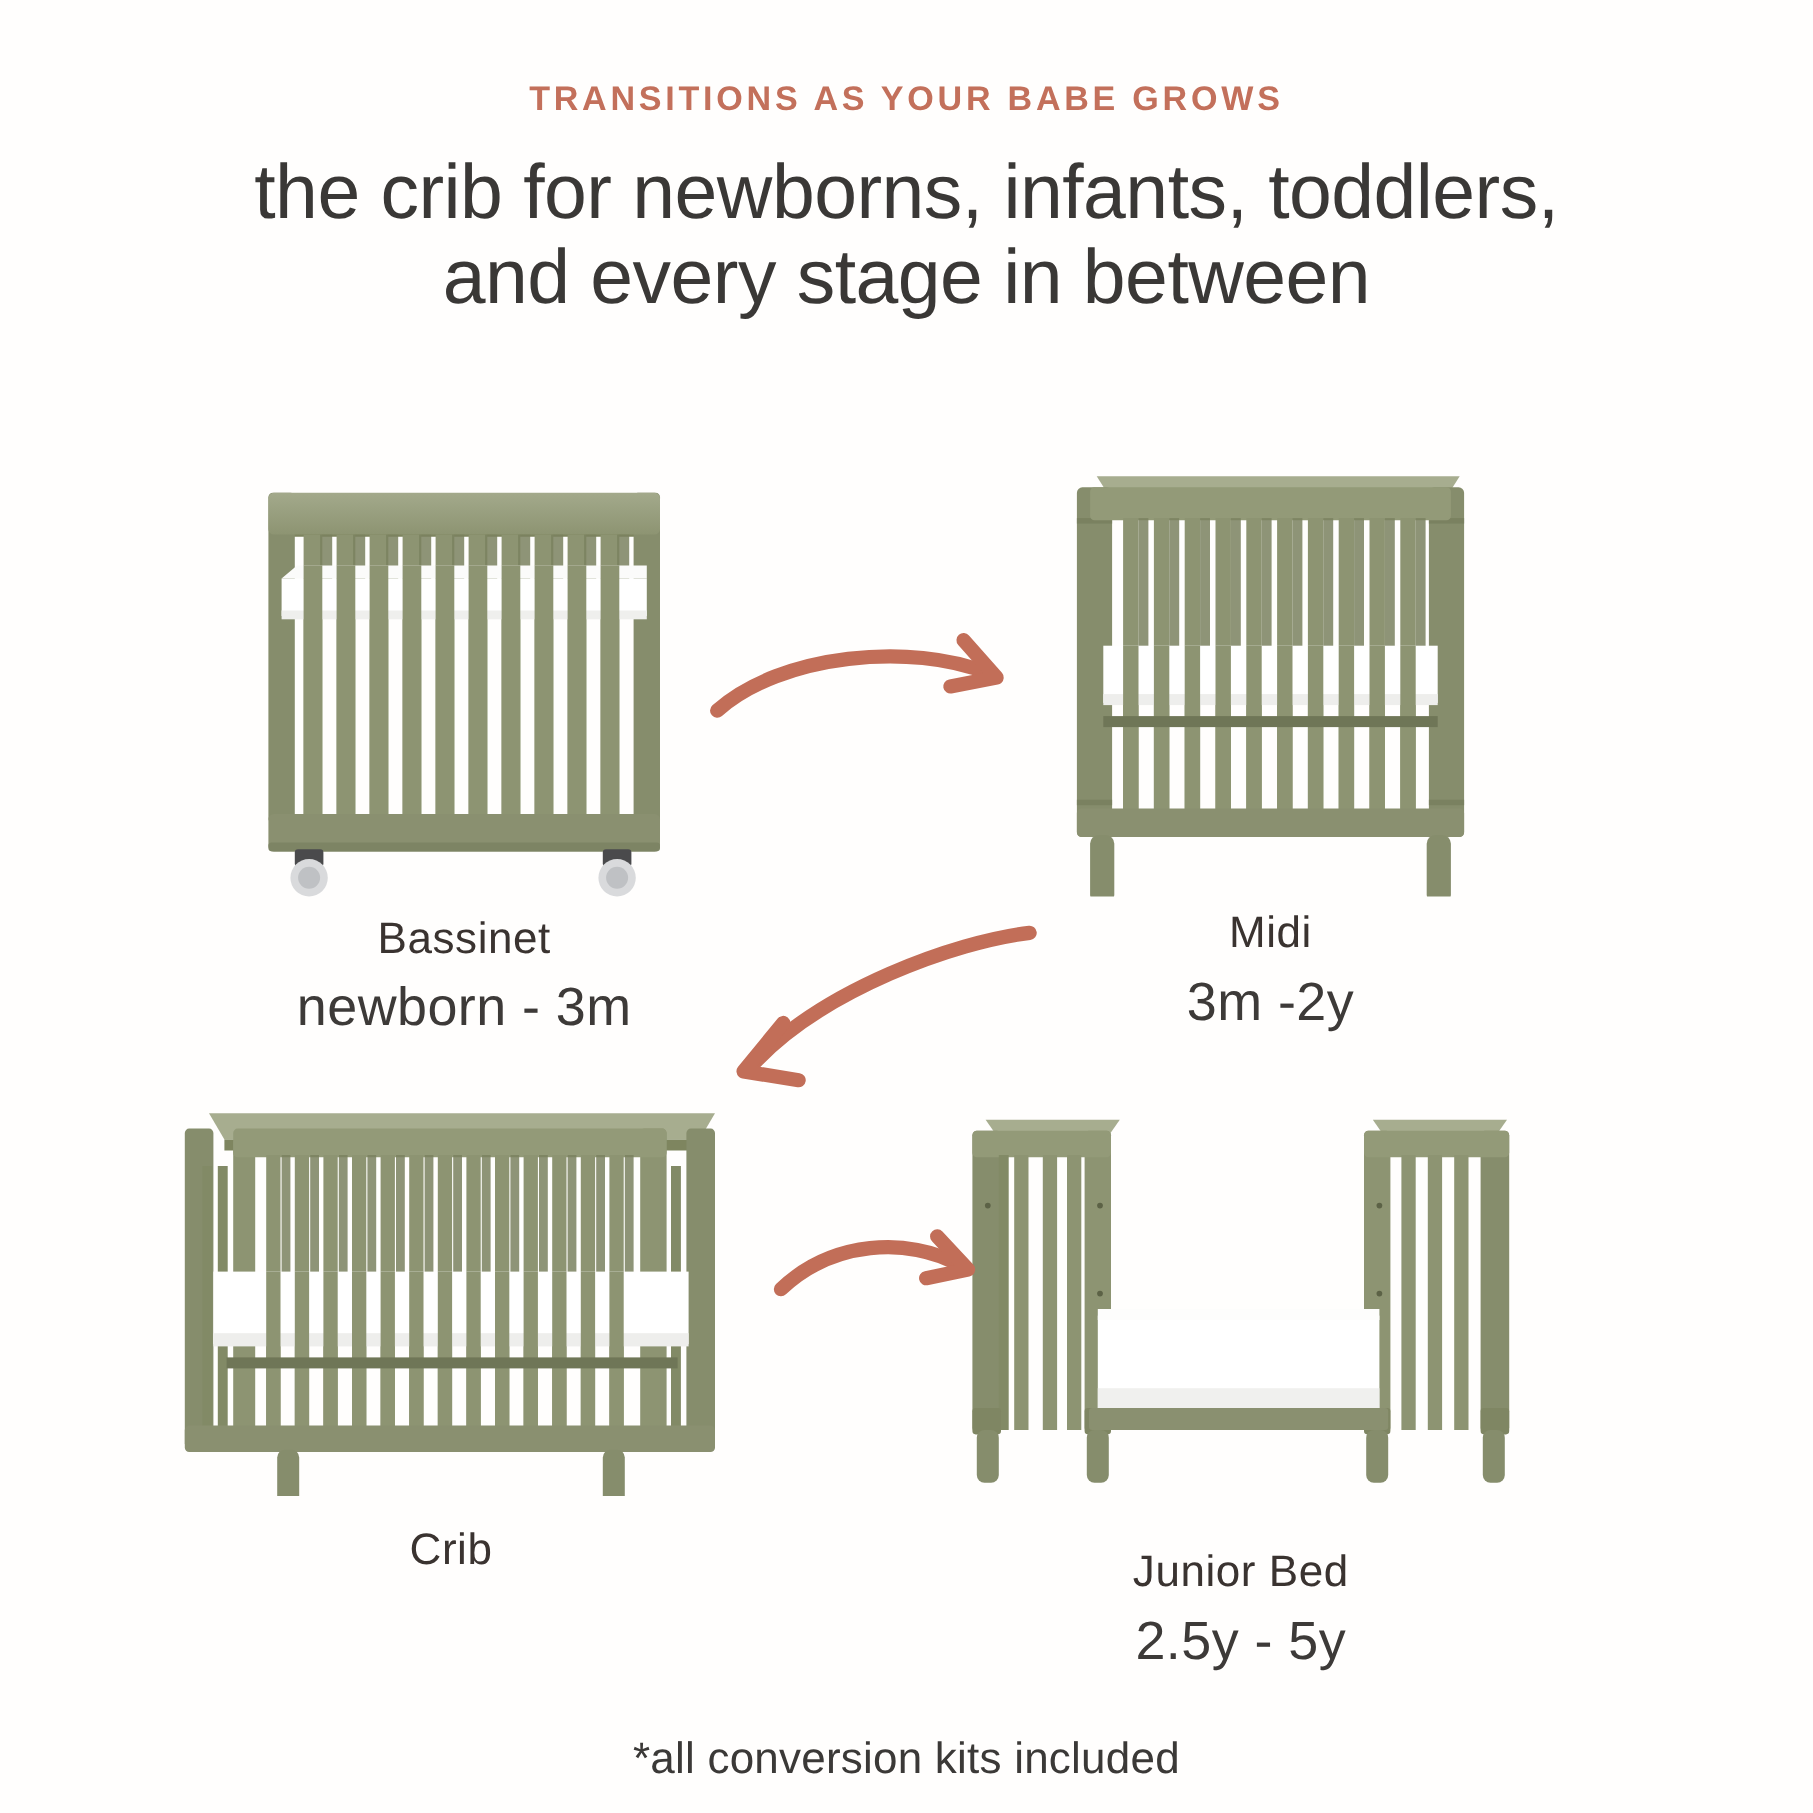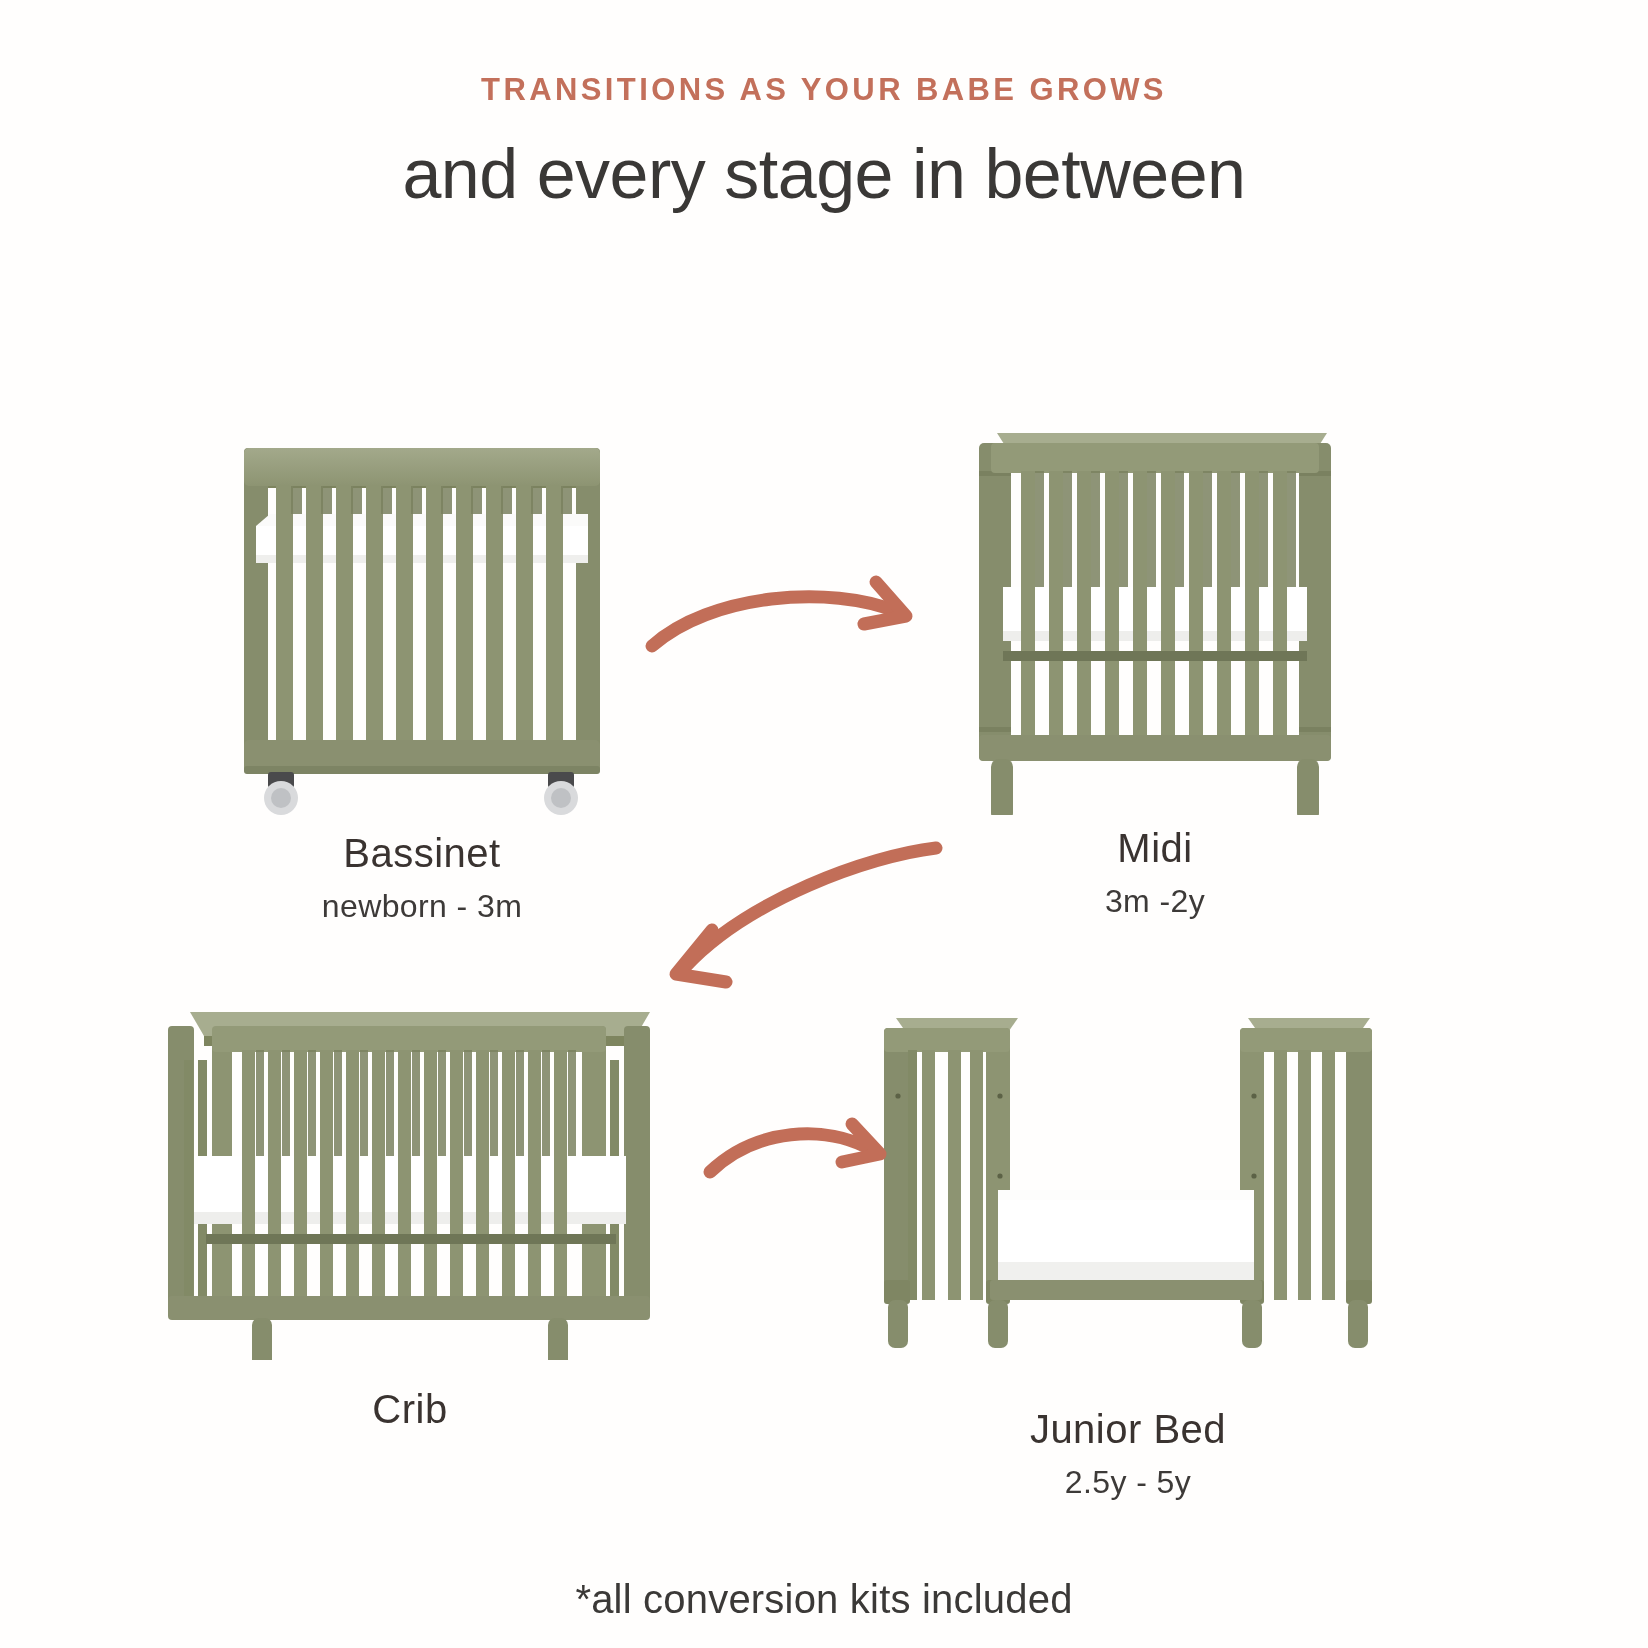--- a/index.html
+++ b/index.html
@@ -58,21 +58,21 @@
     color: #3a3330;
   }
   .caption .title {
     font-size: 40px;
     font-weight: 400;
     letter-spacing: 0.5px;
     line-height: 1.05;
     color: #3a3330;
   }
   .caption .sub {
-    font-size: 32px;
+    font-size: 49px;
     font-weight: 400;
     color: #3d3a38;
     margin-top: 14px;
     letter-spacing: 0.4px;
   }
 
   .footnote {
     position: absolute;
     bottom: 26px;
     left: 0;
@@ -89,20 +89,21 @@
   .arrow { position: absolute; }
 </style>
 </head>
 <body>
 
 <div class="page">
 
   <div class="eyebrow">TRANSITIONS AS YOUR BABE GROWS</div>
 
   <div class="headline">
+    <span class="l1">the crib for newborns, infants, toddlers,</span>
     <span class="l2">and every stage in between</span>
   </div>
 
   <div class="cell" style="left:222px; top:400px; width:400px; height:420px;">
     <svg class="art" width="400" height="420" viewBox="0 0 400 420">
       <defs>
         <linearGradient id="bsTop" x1="0" y1="0" x2="0" y2="1">
           <stop offset="0%" stop-color="#a3a98b"></stop>
           <stop offset="100%" stop-color="#8d9472"></stop>
         </linearGradient>

